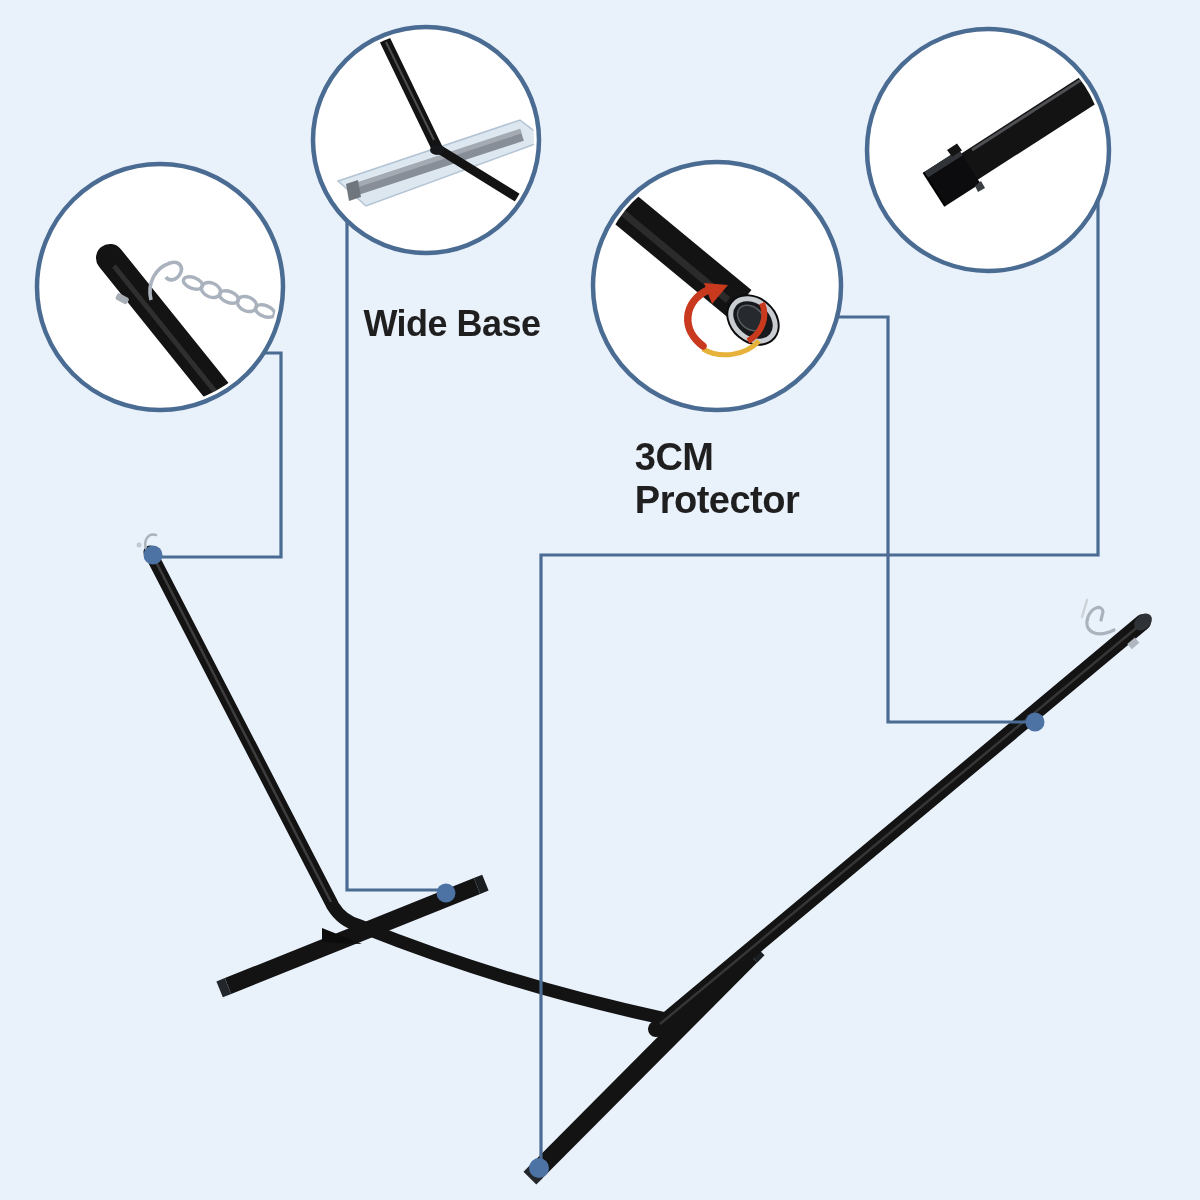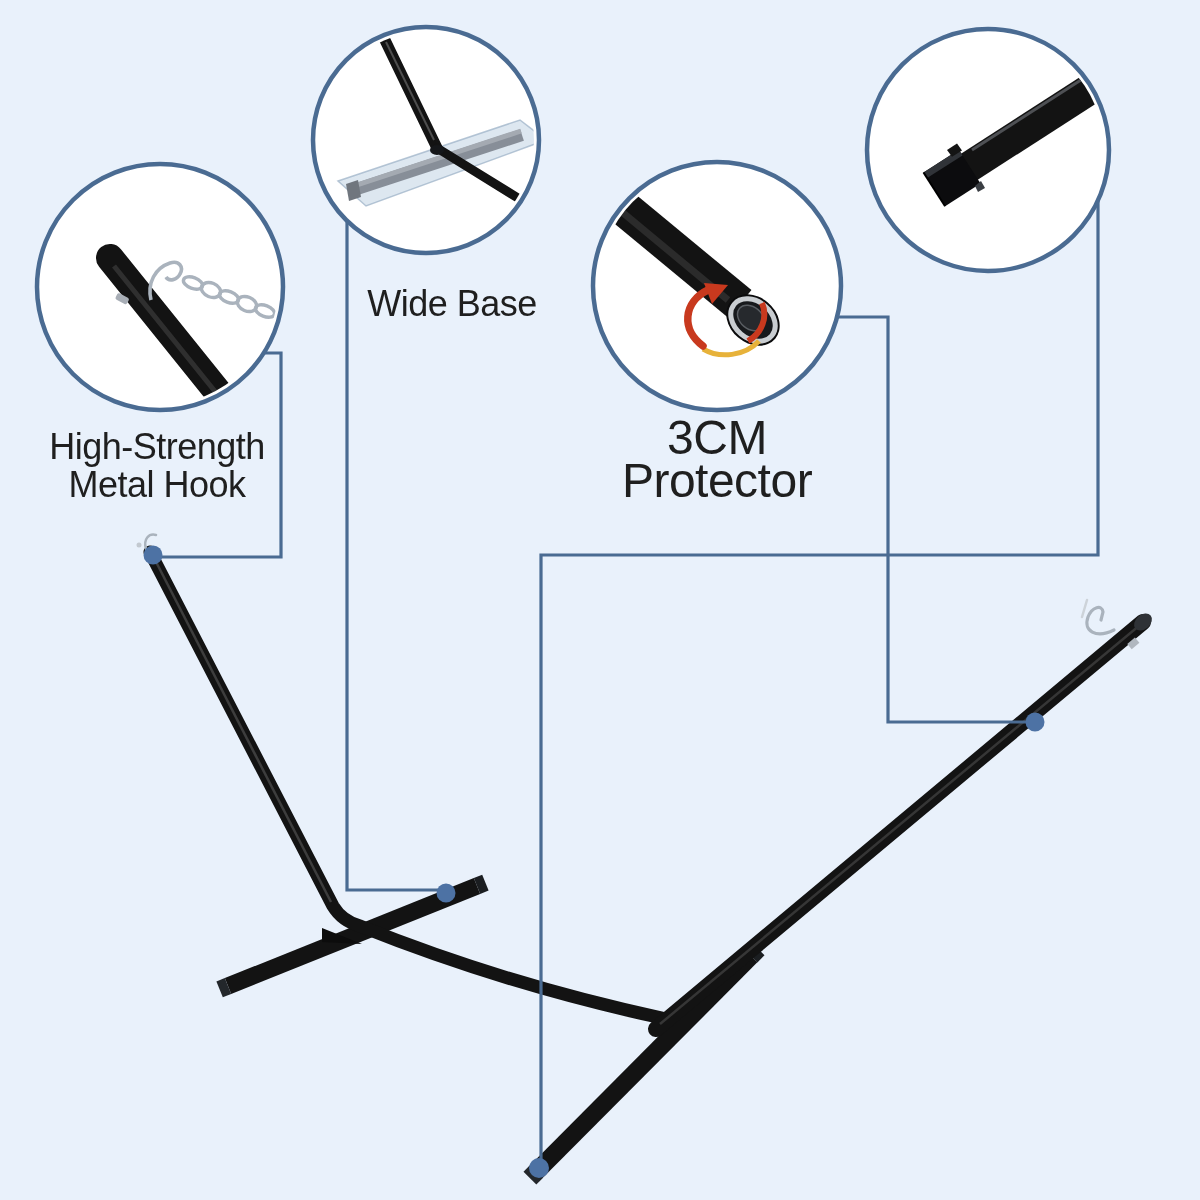--- a/index.html
+++ b/index.html
@@ -12,24 +12,24 @@
   .stage{position:relative;width:1200px;height:1200px;background:var(--background);overflow:hidden;}
   .stage svg{position:absolute;left:0;top:0;}
   .accent-stroke{stroke:var(--accent);}
   .black-stroke{stroke:var(--product_black);}
   .silver-stroke{stroke:var(--metal_silver);}
   .red-stroke{stroke:var(--arrow_red);}
   .red-fill{fill:var(--arrow_red);}
   .yellow-stroke{stroke:var(--arrow_yellow);}
   .dot{fill:var(--dot);}
   .callout-circle{fill:#ffffff;stroke:var(--accent);stroke-width:4.5px;}
-  .label{position:absolute;transform:translate(-50%,-50%);text-align:center;
-         color:var(--text);font-weight:400;font-size:36px;line-height:39px;
-         letter-spacing:-0.5px;white-space:nowrap;}
-  .label-3cm{font-size:48px;line-height:43px;}
+  .label{position:absolute;transform:translate(-50%,-50%);
+         color:var(--text);font-weight:700;font-size:36px;line-height:39px;
+         letter-spacing:-0.5px;white-space:nowrap;margin-top:20px;}
+  .label-3cm{font-size:38px;line-height:43px;}
 </style>
 </head>
 <body>
 
 <div class="stage">
 
   <svg width="1200" height="1200" viewBox="0 0 1200 1200">
     <defs>
       <clipPath id="clip1">
           <circle cx="160" cy="287" r="118"></circle>
@@ -138,24 +138,20 @@
     </g>
 
     <g>
       <circle cx="153" cy="555" r="9.5" class="dot"></circle>
       <circle cx="446" cy="893" r="9.5" class="dot"></circle>
       <circle cx="1035" cy="722" r="9.5" class="dot"></circle>
       <circle cx="539" cy="1168" r="10" class="dot"></circle>
     </g>
   </svg>
 
-  <div class="label" style="left:157px;top:466px;line-height:38px;">
-    <div>High-Strength</div>
-    <div>Metal Hook</div>
-  </div>
   <div class="label" style="left:452px;top:303px;">
     <div>Wide Base</div>
   </div>
   <div class="label label-3cm" style="left:717px;top:459px;">
     <div>3CM</div>
     <div>Protector</div>
   </div>
   <div class="label" style="left:997px;top:324px;">
   </div>
 

